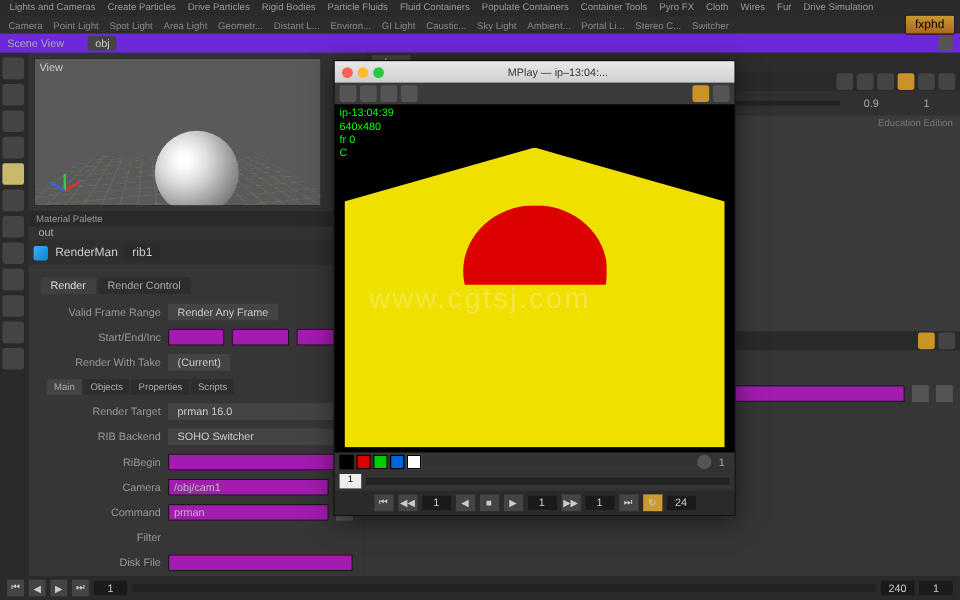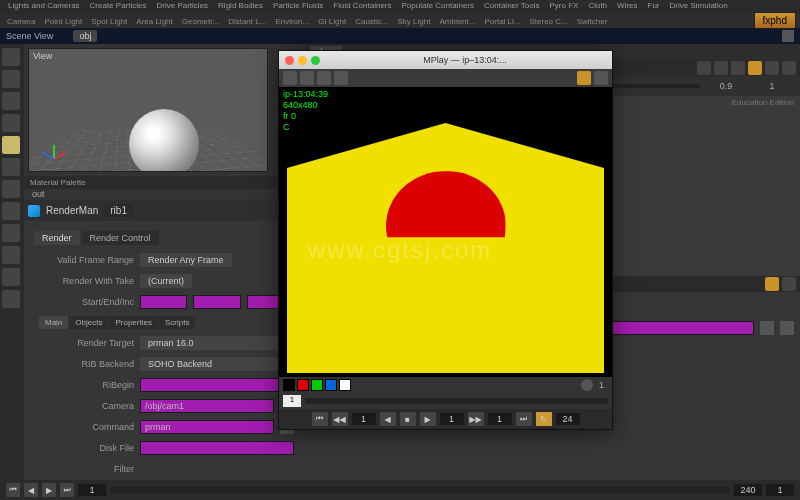--- a/index.html
+++ b/index.html
@@ -1,21 +1,21 @@
 <!DOCTYPE html>
 <html><head>
 <meta charset="utf-8">
 <style>
 * { margin: 0; padding: 0; box-sizing: border-box; font-family: Arial, sans-serif; }
 body { background: #3a3a3a; width: 800px; height: 500px; overflow: hidden; position: relative; font-size: 9px; color: #aaa; }
 .top-menu { background: #2a2a2a; height: 14px; display: flex; gap: 2px; padding: 1px 4px; font-size: 8px; color: #999; }
 .top-menu span { padding: 0 4px; white-space: nowrap; }
 .shelf { background: #2d2d2d; height: 14px; display: flex; gap: 3px; padding: 1px 4px; font-size: 8px; color: #888; align-items: center; }
 .shelf span { padding: 0 3px; white-space: nowrap; }
-.scene-row { display: flex; height: 16px; background: #0f172a; align-items: center; padding: 0 6px; gap: 4px; }
+.scene-row { display: flex; height: 16px; background: #6d28d9; align-items: center; padding: 0 6px; gap: 4px; }
 .scene-row .crumb { background: #444; padding: 1px 6px; border-radius: 2px; color: #ccc; }
 .main-area { position: relative; height: 440px; display: flex; }
 .left-tools { width: 24px; background: #2a2a2a; display: flex; flex-direction: column; gap: 4px; padding: 4px 2px; }
 .left-tools .tool { width: 18px; height: 18px; background: #444; border-radius: 2px; }
 .left-tools .tool.sel { background: #c9b96a; }
 .viewport { position: relative; width: 240px; height: 200px; background: #5a5a5a; margin: 4px; border: 1px solid #222; overflow: hidden; }
 .viewport-title { position: absolute; top: 2px; left: 4px; color: #ccc; font-size: 9px; z-index: 2; }
 .grid-floor { position: absolute; bottom: 0; left: -20px; right: -20px; height: 140px; background: repeating-linear-gradient(80deg, transparent 0 14px, rgba(200,200,120,.15) 14px 15px), repeating-linear-gradient(-10deg, transparent 0 14px, rgba(200,200,120,.15) 14px 15px); transform: perspective(120px) rotateX(55deg); transform-origin: bottom; }
 .sphere { position: absolute; left: 100px; top: 60px; width: 70px; height: 70px; border-radius: 50%; background: radial-gradient(circle at 35% 35%, #fff 8%, #ddd 30%, #888 70%, #555 100%); }
 .gizmo { position: absolute; left: 10px; bottom: 10px; width: 30px; height: 30px; }
@@ -167,65 +167,65 @@
       <div class="subtabs">
         <div class="subtab active">Render</div>
         <div class="subtab">Render Control</div>
       </div>
 
       <div class="param-row">
           <span class="param-label">Valid Frame Range</span>
           <button class="param-btn">Render Any Frame</button>
         </div>
       <div class="param-row">
-          <span class="param-label">Render With Take</span>
-          <button class="param-btn">(Current)</button>
-        </div>
-      <div class="param-row">
           <span class="param-label">Start/End/Inc</span>
           <input class="param-input" disabled="" style="">
           <input class="param-input" disabled="" style="">
           <input class="param-input" disabled="" style="">
+        </div>
+      <div class="param-row">
+          <span class="param-label">Render With Take</span>
+          <button class="param-btn">(Current)</button>
         </div>
 
       <div class="minitabs">
           <div class="minitab active">Main</div>
           <div class="minitab">Objects</div>
           <div class="minitab">Properties</div>
           <div class="minitab">Scripts</div>
         </div>
 
       <div class="param-row">
           <span class="param-label">Render Target</span>
           <button class="param-btn" style="flex:1;text-align:left">prman 16.0</button>
         </div>
       <div class="param-row">
           <span class="param-label">RIB Backend</span>
-          <button class="param-btn" style="flex:1;text-align:left">SOHO Backend</button>
+          <button class="param-btn" style="flex:1;text-align:left">SOHO Switcher</button>
         </div>
       <div class="param-row">
           <span class="param-label">RiBegin</span>
           <input class="param-input" style="">
         </div>
       <div class="param-row">
           <span class="param-label">Camera</span>
           <input class="param-input" value="/obj/cam1" style="">
           <span style="width:14px;height:14px;background:#555"></span>
         </div>
       <div class="param-row">
           <span class="param-label">Command</span>
           <input class="param-input" value="prman" style="">
           <span style="width:14px;height:14px;background:#555"></span>
         </div>
       <div class="param-row">
+          <span class="param-label">Filter</span>
+        </div>
+      <div class="param-row">
           <span class="param-label">Disk File</span>
           <input class="param-input" style="">
-        </div>
-      <div class="param-row">
-          <span class="param-label">Filter</span>
         </div>
     </div>
   </div>
 
   <div class="right-col">
     <div class="right-header">
       <span class="crumb">shop</span>
       <span style="flex:1"></span>
     </div>
     <div class="right-toolbar">

